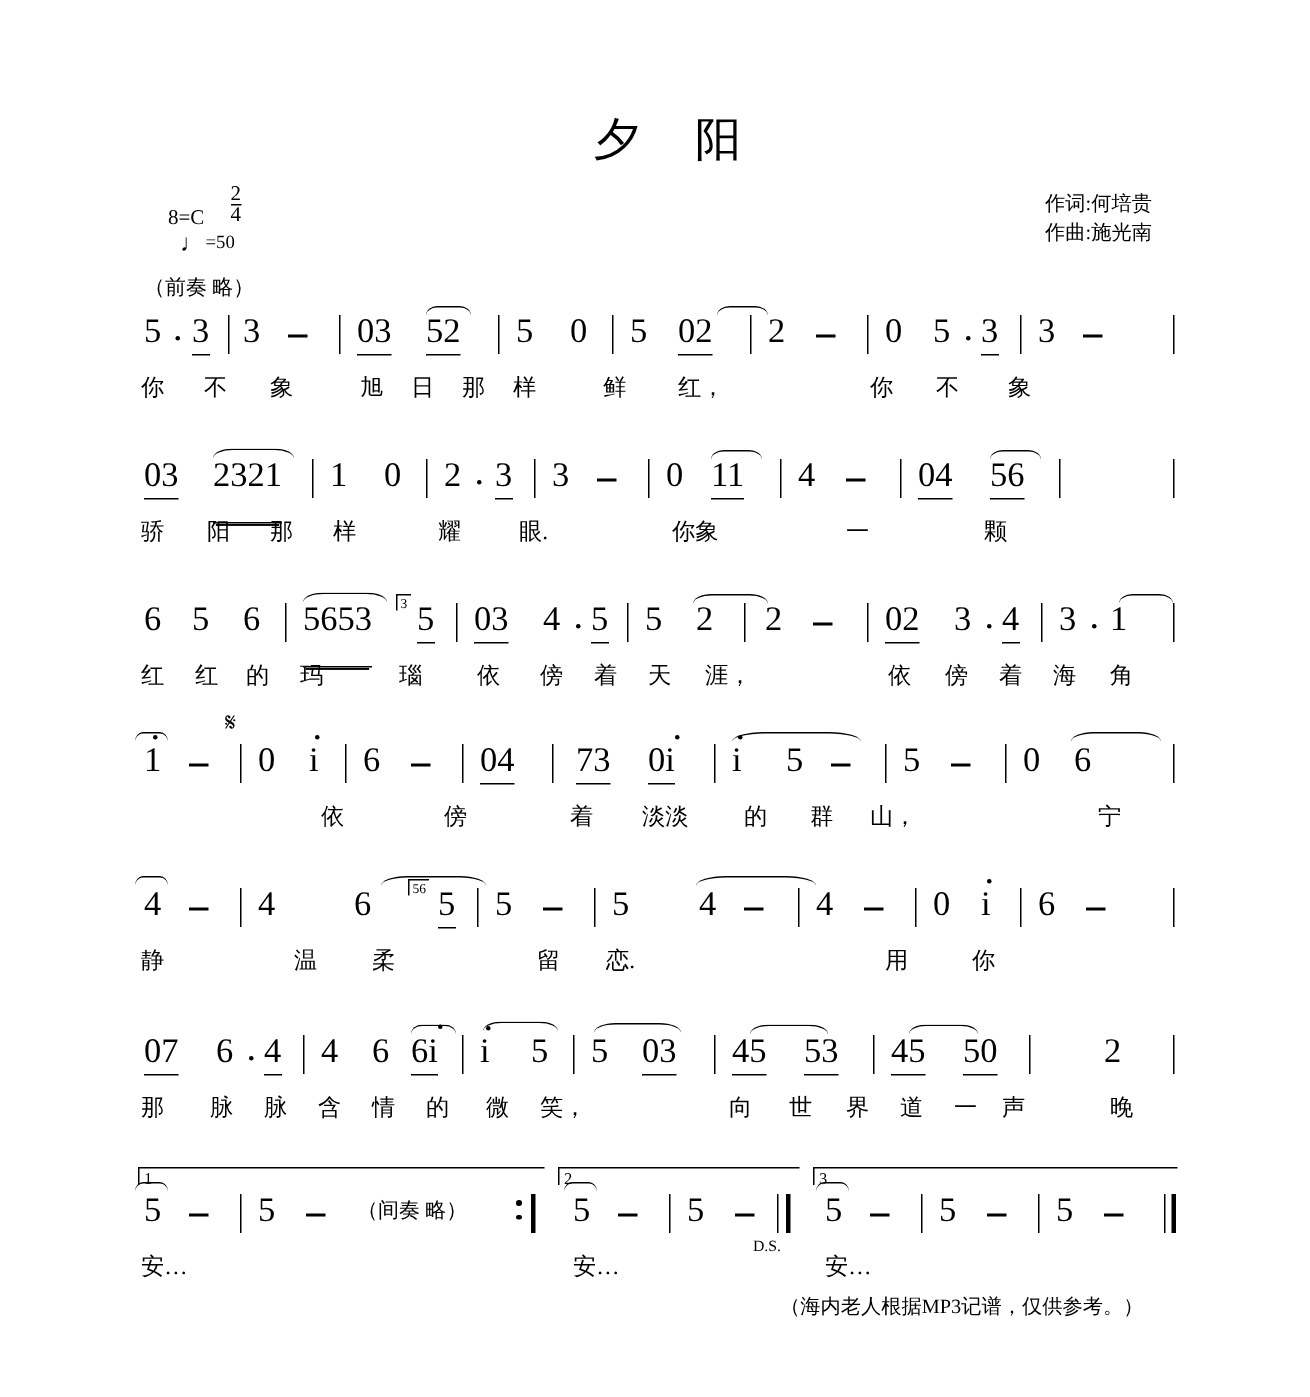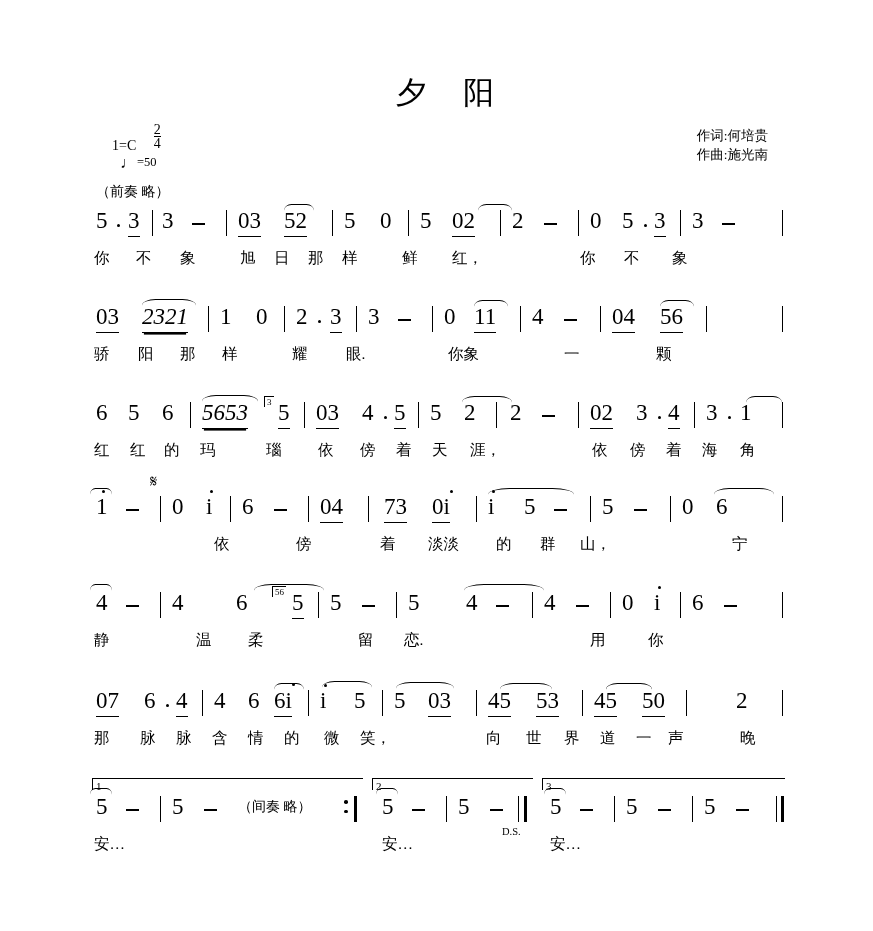--- a/index.html
+++ b/index.html
@@ -127,21 +127,21 @@
     top: 0;
     white-space: nowrap;
   }
   .num {
     font-size: 23px;
     line-height: 26px;
     letter-spacing: 0px;
     font-family: "Liberation Serif", serif;
   }
   .u1 { border-bottom: 1.6px solid #000; padding-bottom: 2px; }
-  .u2 { border-bottom: 1.6px solid #000; padding-bottom: 2px; box-shadow: 0 3.5px 0 -1.9px #000; font-style: italic; }
+  .u2 { border-bottom: 1.6px solid #000; padding-bottom: 18px; box-shadow: 0 3.5px 0 -1.9px #000; }
   .bar {
     position: absolute;
     top: 2px;
     width: 1.4px;
     height: 26px;
     background: #000;
   }
   .dash {
     position: absolute;
     top: 15px;
@@ -234,21 +234,21 @@
 <div class="sheet">
 
   <div class="title">夕 阳</div>
 
   <div class="credits">
     <div>作词:何培贵</div>
     <div>作曲:施光南</div>
   </div>
 
   <div class="keybox">
-    <span class="ks">1=C</span>
+    <span class="ks">8=C</span>
     <span class="meter">
       <span class="num">2</span>
       <span class="den">4</span>
     </span>
   </div>
   <div class="tempo">
     <span class="qn">♩</span><span>=50</span>
   </div>
 
   <div class="prelude">（前奏 略）</div>
@@ -588,14 +588,15 @@
       <span class="bar" style="left:680px;"></span>
       <span class="thickbar" style="left:685px;"></span>
     </div>
     <div class="lyrics">
       <span class="lyr" style="left:-2px;">安…</span>
       <span class="lyr" style="left:286px;">安…</span>
       <span class="lyr" style="left:454px;">安…</span>
     </div>
   </div>
 
+  <div class="tailnote">（海内老人根据MP3记谱，仅供参考。）</div>
 
 </div>
 
 </body></html>

